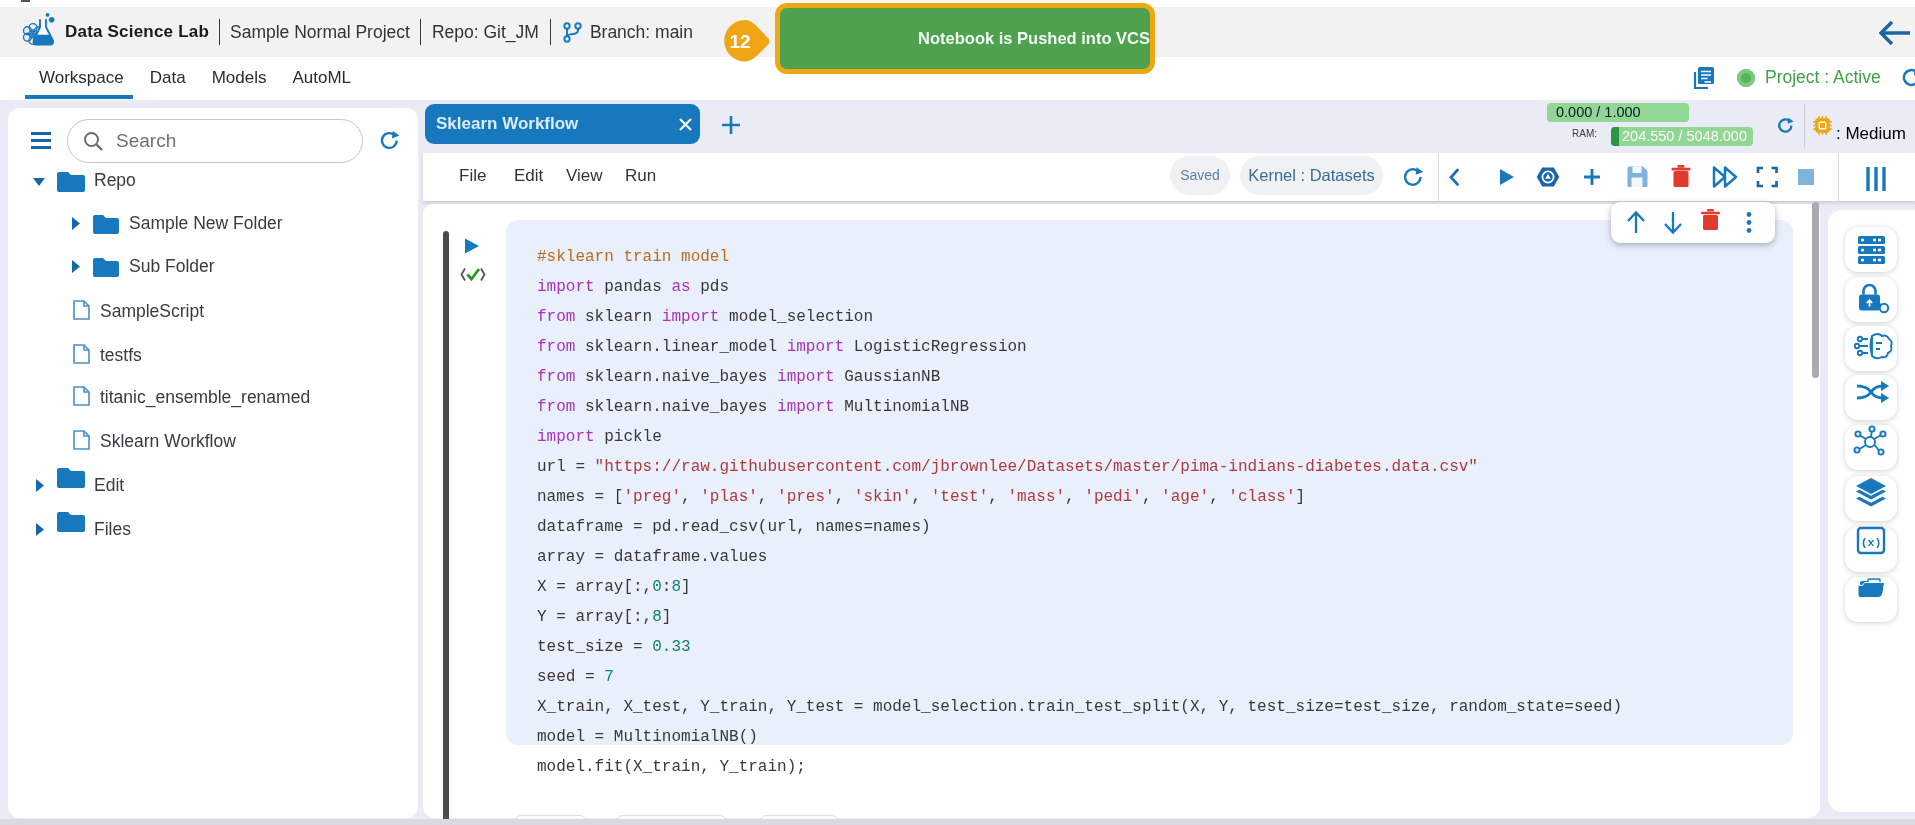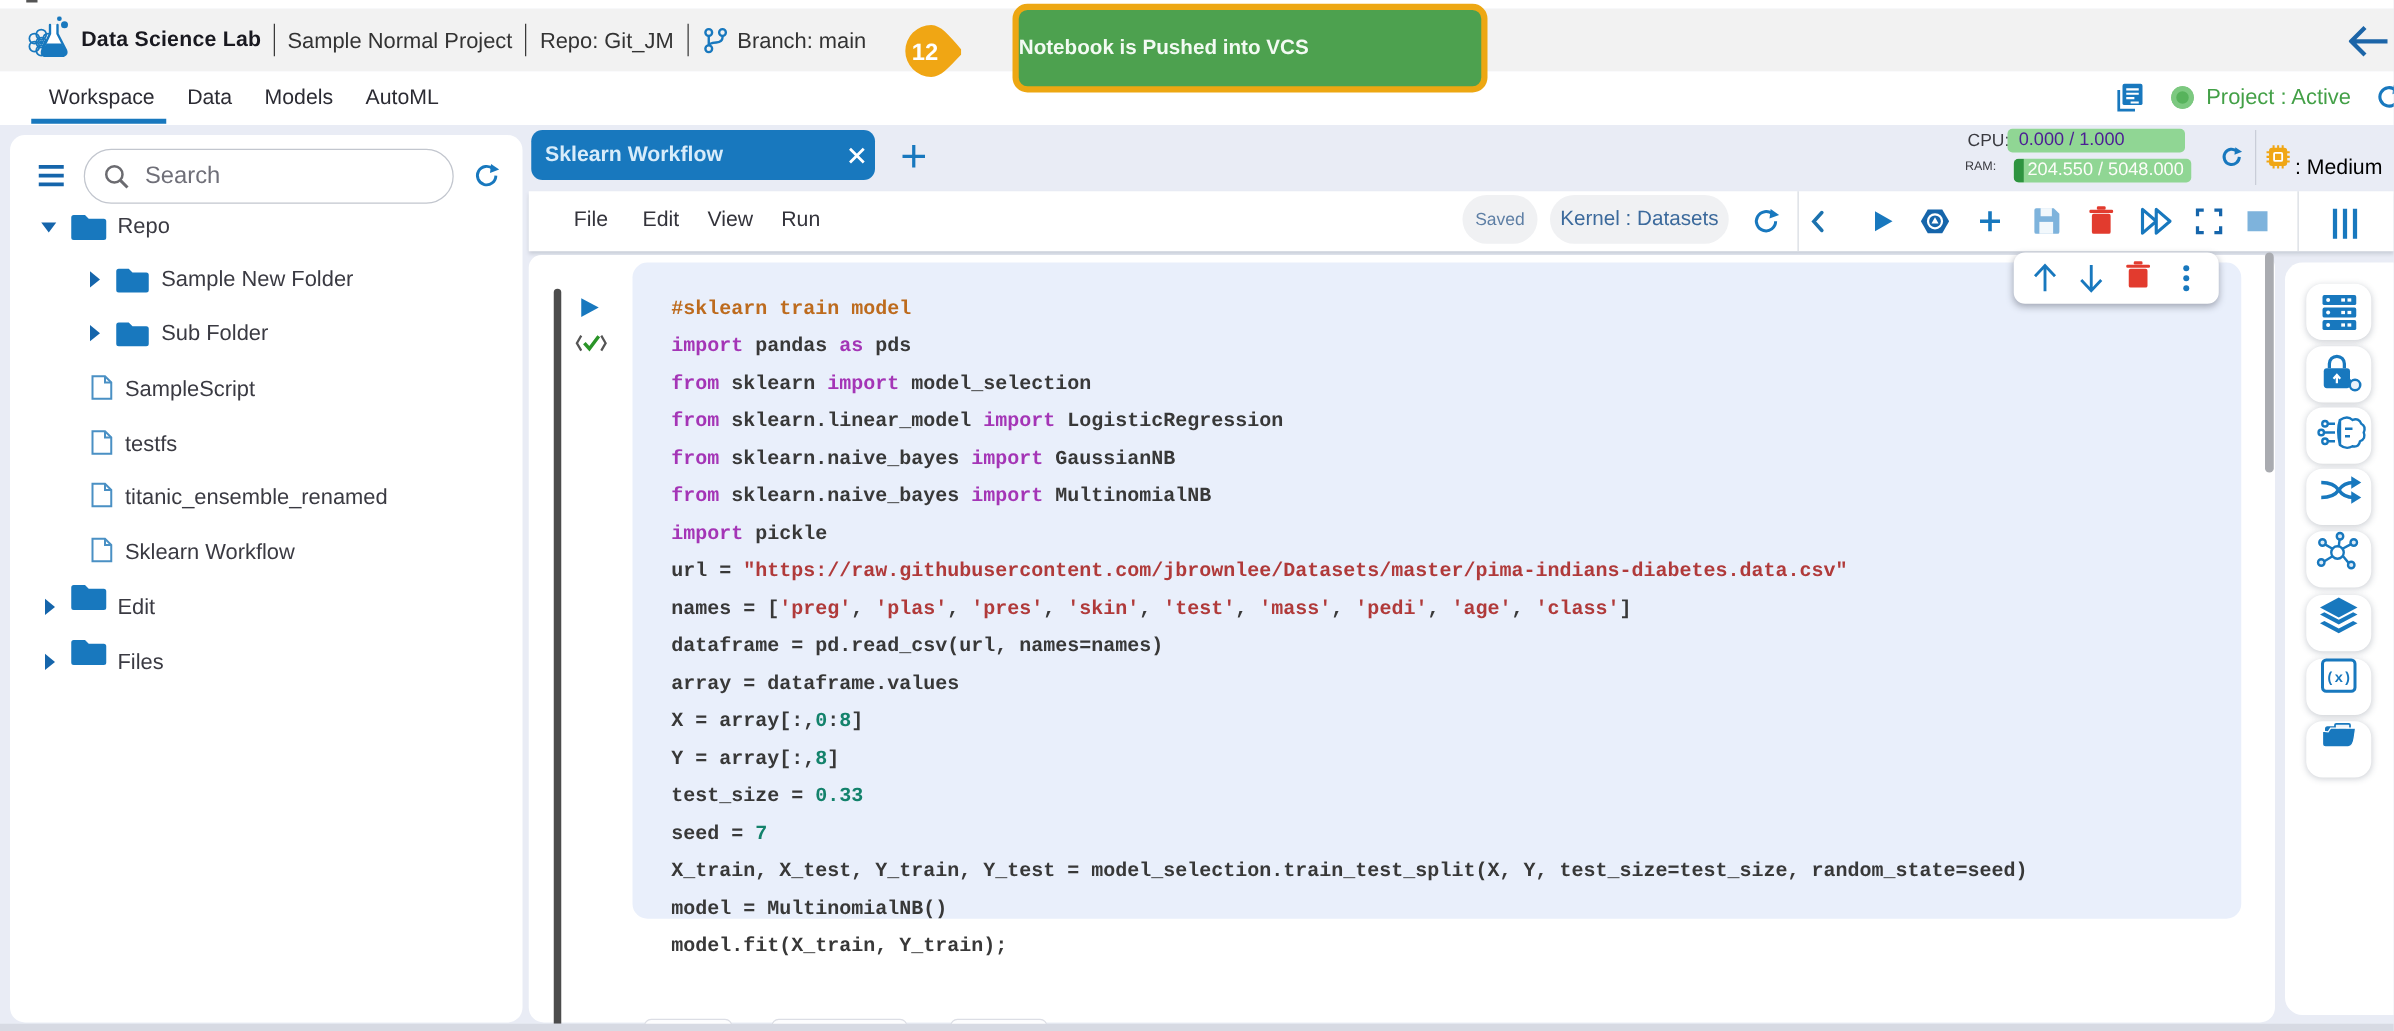--- a/index.html
+++ b/index.html
@@ -18,21 +18,21 @@
 
 #sidebar { left:8px; top:108px; width:410px; height:710px; background:#ffffff; border-radius:12px; }
 .treerow { position:absolute; font-size:17.5px; color:#3a3a42; }
 #tab1 { left:425px; top:104px; width:275px; height:40px; background:#1878be; border-radius:9px; color:#d8ecfa; font-size:17px; font-weight:bold; }
 #menurow { left:423px; top:153px; width:1492px; height:48px; background:#ffffff; box-shadow:0 2px 3px rgba(120,125,140,.28); }
 #content { left:423px; top:204px; width:1397px; height:614px; background:#ffffff; border-radius:10px 10px 12px 12px; }
 .menuitem { font-size:17px; color:#33333b; }
 .pill { background:#f0f1f3; border-radius:17px; font-size:14px; }
 
 #cellbar { left:443px; top:231px; width:6px; height:588px; background:#4c4c4c; border-radius:3px 3px 0 0; }
-#cell { left:506px; top:210px; width:1287px; height:525px; background:#e9effb; border-radius:12px;font-weight:bold; }
+#cell { left:506px; top:220px; width:1287px; height:525px; background:#e9effb; border-radius:12px; }
 #code { position:absolute; left:31px; top:22px; font-family:"Liberation Mono",monospace; font-size:16px; line-height:30px; white-space:pre; color:#383838; }
 .k { color:#a435b6; } .c { color:#bd6b1e; } .s { color:#b03a3a; } .n { color:#13826b; }
 
 #rightpanel { left:1828px; top:210px; width:87px; height:602px; background:#ffffff; border-radius:14px 0 0 14px; }
 .ricon { position:absolute; left:17px; width:52px; height:45px; background:#ffffff; border-radius:13px; box-shadow:0 1px 5px rgba(60,70,90,.25); }
 #bottomstrip { left:0; top:819px; width:1915px; height:6px; background:#d7dae3; }
 #scrollthumb { left:1812px; top:202px; width:7px; height:176px; background:#a9abb0; border-radius:4px; }
 </style>
 </head>
 <body>
@@ -78,21 +78,21 @@
     </svg>
     <span class="hdrtxt" style="margin-left:7px;">Branch: main</span>
   </div>
 
   <div class="abs" id="balloon" style="left:720px;top:19px;width:49px;height:44px;">
     <svg width="49" height="44" viewBox="0 0 49 44">
       <path d="M25 1 A 20.5 20.5 0 1 0 25 42.5 C 33 42 38 36 49 24.5 L 49 20.5 C 38 8 33 1.5 25 1 Z" fill="#f0a614"></path>
       <text x="20" y="29" font-size="19" font-weight="bold" fill="#ffffff" text-anchor="middle" font-family="Liberation Sans,sans-serif">12</text>
     </svg>
   </div>
-  <div class="abs" id="toast" style="left:810px;top:3px;width:380px;height:71px;background:#4da14f;border:5px solid #eda712;border-radius:12px;display:flex;align-items:center;justify-content:flex-start;">
+  <div class="abs" id="toast" style="left:775px;top:3px;width:380px;height:71px;background:#4da14f;border:5px solid #eda712;border-radius:12px;display:flex;align-items:center;justify-content:flex-end;">
     <span style="color:#f2faf2;font-size:16.5px;font-weight:bold;">Notebook is Pushed into VCS</span>
   </div>
 
   <div class="abs" style="left:39px;top:68px;display:flex;gap:26px;">
     <span class="navtxt">Workspace</span>
       <span class="navtxt">Data</span>
       <span class="navtxt">Models</span>
       <span class="navtxt">AutoML</span>
   </div>
   <div class="abs" id="projactive" style="left:1683px;top:65px;display:flex;align-items:center;white-space:nowrap;">
@@ -168,21 +168,21 @@
     <svg width="15" height="15" viewBox="0 0 15 15" style="position:absolute;right:7px;top:13px;">
         <path d="M2 2 L13 13 M13 2 L2 13" stroke="#ffffff" stroke-width="2.2"></path>
       </svg>
   </div>
   <svg class="abs" width="20" height="20" viewBox="0 0 20 20" style="left:721px;top:115px;">
       <path d="M10 1 V19 M1 10 H19" stroke="#1878be" stroke-width="2.6"></path>
     </svg>
 
   <div class="abs" style="left:1574px;top:104px;font-size:14px;color:#3a3a40;">CPU:</div>
   <div class="abs" style="left:1572px;top:128px;font-size:10px;color:#3a3a40;">RAM:</div>
-  <div class="abs" style="left:1606px;top:103px;width:142px;height:19px;background:#90d694;border-radius:4px;color:#4c1d95;font-size:14.5px;line-height:19px;padding-left:9px;">0.000 / 1.000</div>
+  <div class="abs" style="left:1547px;top:103px;width:142px;height:19px;background:#90d694;border-radius:4px;color:#0f172a;font-size:14.5px;line-height:19px;padding-left:9px;">0.000 / 1.000</div>
   <div class="abs" style="left:1611px;top:127px;width:142px;height:19px;background:#90d694;border-radius:4px;color:#fcfdf8;font-size:14.5px;line-height:19px;overflow:hidden;padding-left:11px;"><span style="position:absolute;left:0;top:0;width:8px;height:19px;background:#2e9440;"></span>204.550 / 5048.000</div>
   <svg class="abs" width="19" height="19" viewBox="0 0 24 24" style="left:1776px;top:116px;">
     <path d="M19.5 12 A 7.7 7.7 0 1 1 17.2 6.5" fill="none" stroke="#1878be" stroke-width="3"></path>
     <path d="M15.5 2.2 L22.3 6.9 L14.6 9.8 Z" fill="#1878be"></path>
   </svg>
   <div class="abs" style="left:1804px;top:104px;width:1px;height:44px;background:#c9cdd8;"></div>
   <svg class="abs" width="21" height="21" viewBox="0 0 26 26" style="left:1812px;top:115px;">
     <g stroke="#f0a614" stroke-width="2" fill="none">
       <rect x="5" y="5" width="16" height="16" rx="2" fill="#f0a614"></rect>
       <path d="M8.5 1.5 v4 M13 1.5 v4 M17.5 1.5 v4 M8.5 20.5 v4 M13 20.5 v4 M17.5 20.5 v4 M1.5 8.5 h4 M1.5 13 h4 M1.5 17.5 h4 M20.5 8.5 h4 M20.5 13 h4 M20.5 17.5 h4"></path>

